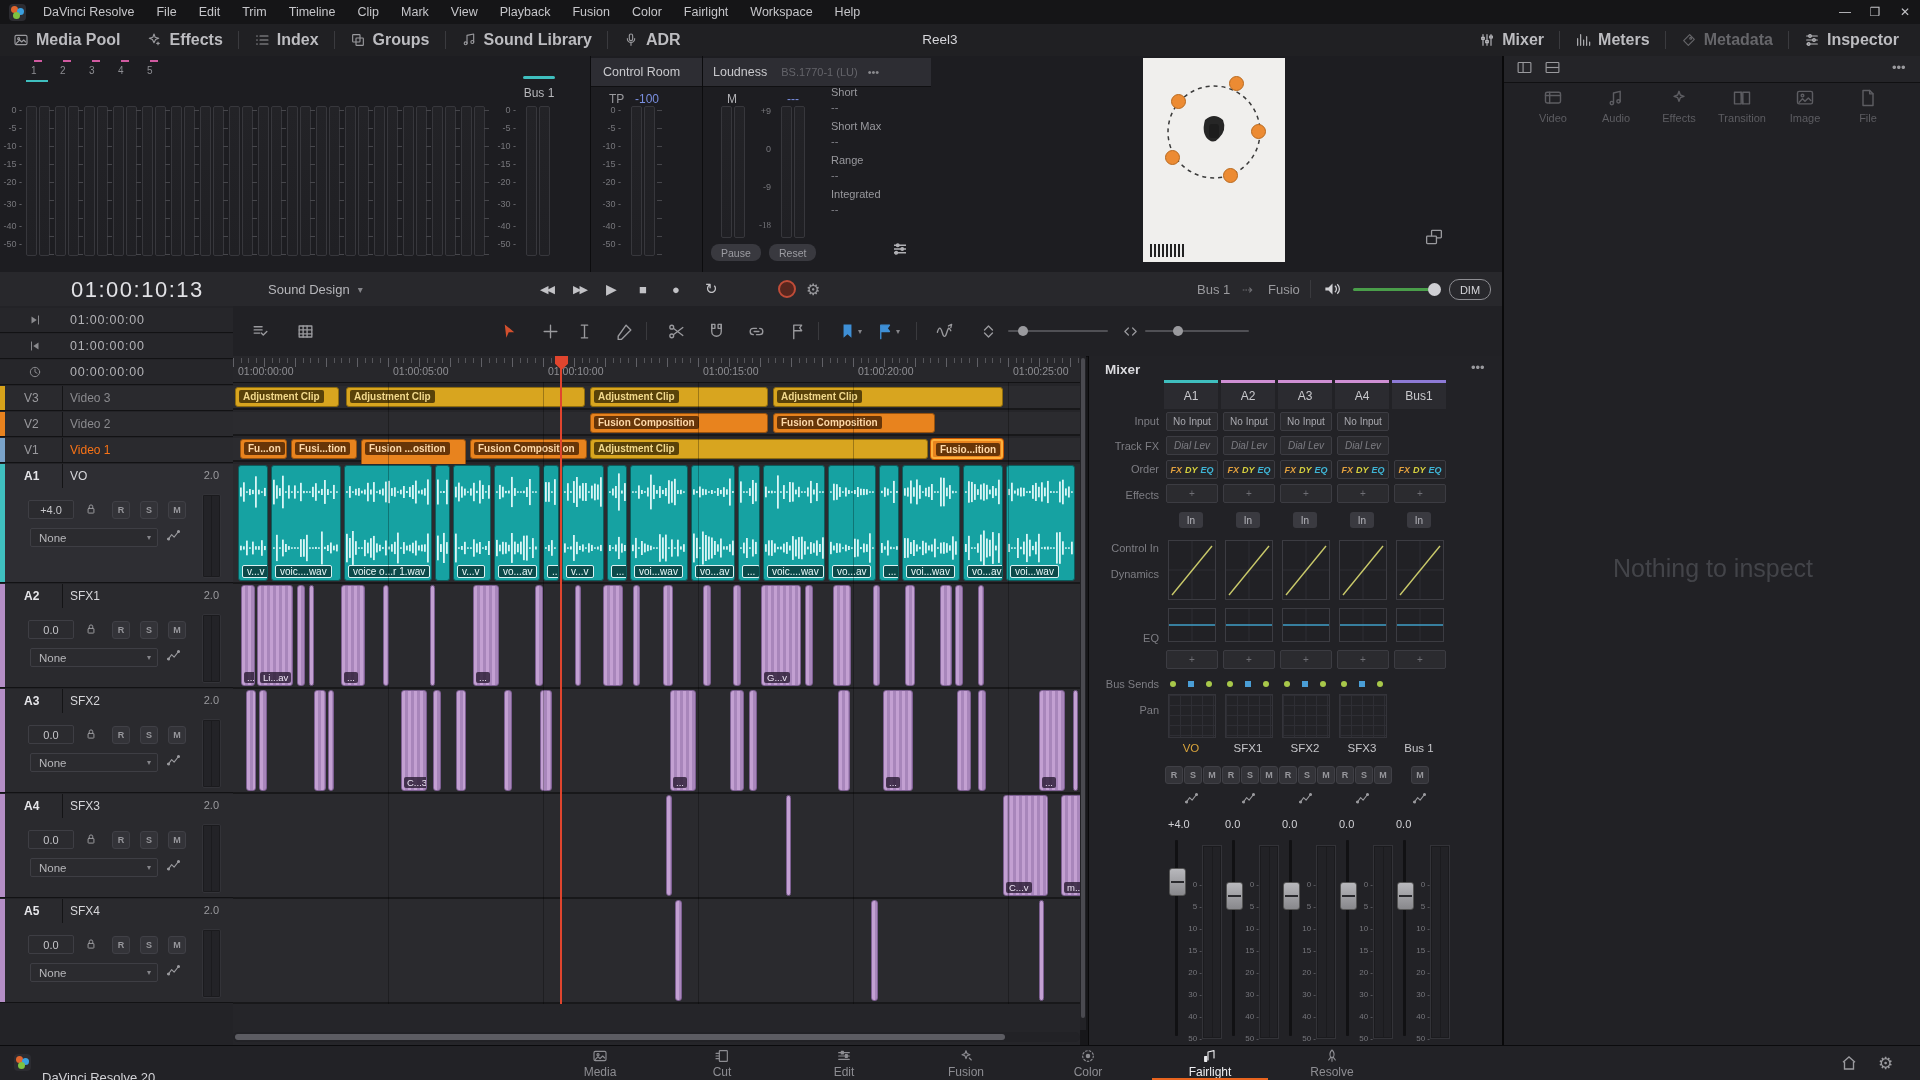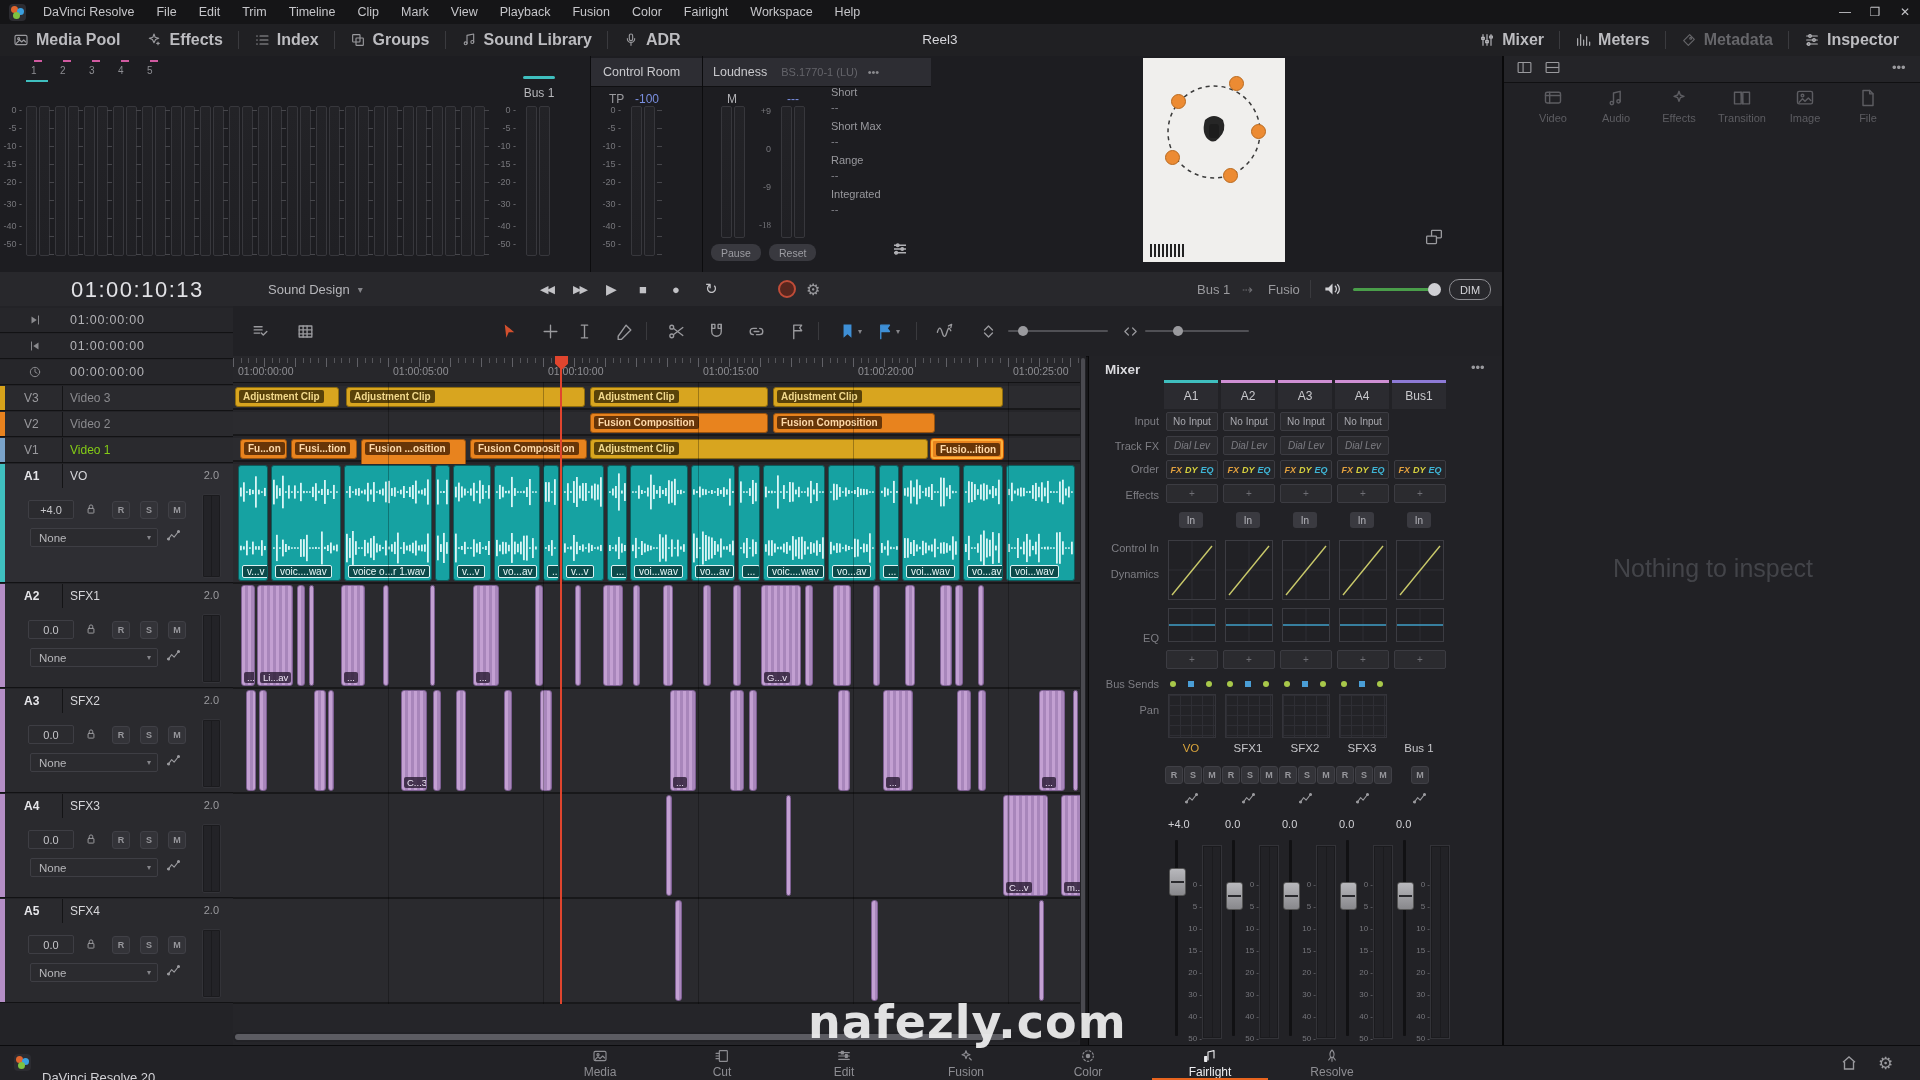--- a/index.html
+++ b/index.html
@@ -654,21 +654,21 @@
       <div class="trackhdr" style="top: 106px; height: 24px; background: rgb(42, 42, 46);">
         <div class="strip" style="background: rgb(232, 130, 30);"></div>
         <div class="tnum" style="top: 5px; color: rgb(154, 154, 158);">V2</div>
         <div style="position: absolute; left: 62px; top: 0px; bottom: 0px; width: 1px; background: rgb(20, 20, 22);"></div>
         <div class="tname" style="top: 5px; color: rgb(138, 138, 142);">Video 2</div>
       </div>
       <div class="trackhdr" style="top: 132px; height: 24px; background: rgb(42, 42, 46);">
         <div class="strip" style="background: rgb(122, 163, 201);"></div>
         <div class="tnum" style="top: 5px; color: rgb(154, 154, 158);">V1</div>
         <div style="position: absolute; left: 62px; top: 0px; bottom: 0px; width: 1px; background: rgb(20, 20, 22);"></div>
-        <div class="tname" style="top: 5px; color: #84cc16;">Video 1</div>
+        <div class="tname" style="top: 5px; color: #f97316;">Video 1</div>
       </div>
       <div class="trackhdr" style="top: 158px; height: 118px; background: rgb(46, 46, 51);">
         <div class="strip" style="background: rgb(63, 191, 191);"></div>
         <div class="tnum" style="top: 5px; color: rgb(230, 230, 234); font-weight: bold;">A1</div>
         <div style="position: absolute; left: 62px; top: 0px; height: 24px; width: 1px; background: rgb(20, 20, 22);"></div>
         <div class="tname" style="top: 5px; color: rgb(214, 214, 218);">VO</div>
         <div class="tch" style="top: 5px;">2.0</div>
         <div class="gainbox" style="left: 28px; top: 36px;">+4.0</div>
         <span class="ico" style="position: absolute; left: 84px; top: 38px;">
           <svg width="14" height="14" viewBox="0 0 24 24" fill="none" stroke="currentColor" stroke-width="1.7" stroke-linecap="round" stroke-linejoin="round">
@@ -2192,15 +2192,14 @@
     <div class="abs ico" style="left:1840px;top:8px">
       <svg width="18" height="18" viewBox="0 0 24 24" fill="none" stroke="currentColor" stroke-width="1.8">
           <path d="M4 11l8-7 8 7"></path>
           <path d="M6 10v10h12V10"></path>
         </svg>
     </div>
     <div class="abs ico" style="left:1878px;top:7px;font-size:17px">⚙</div>
   </div>
 
   <div id="watermark" class="abs">
-    <div id="wm2">nafezly.com</div>
   </div>
 </div>
 
 </body></html>

